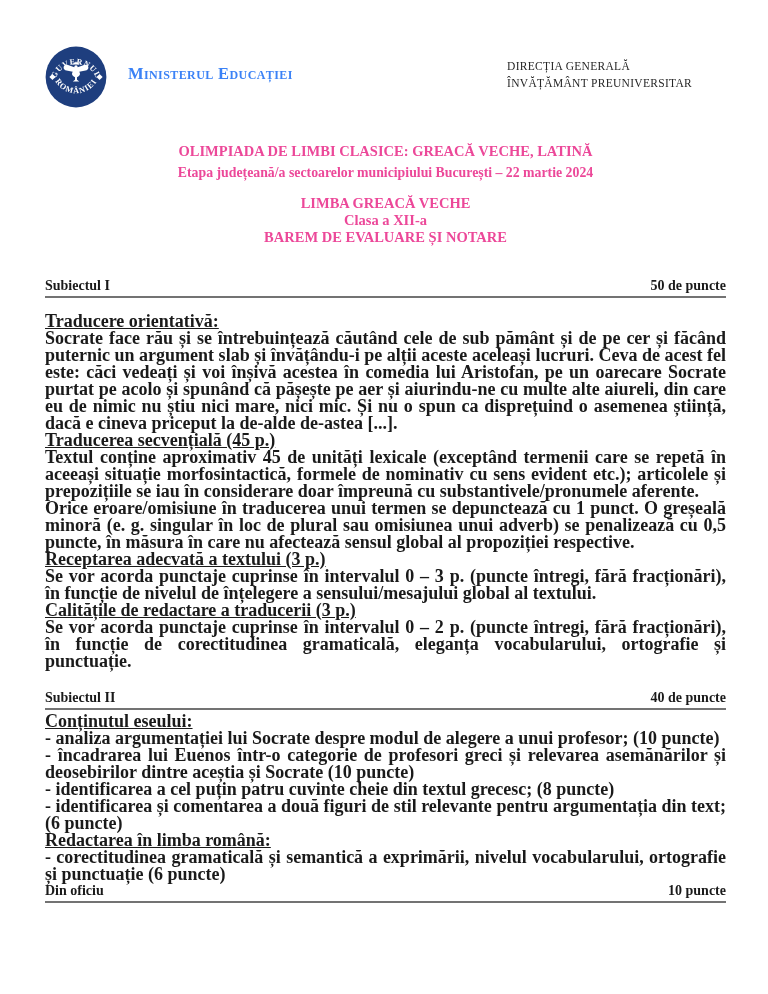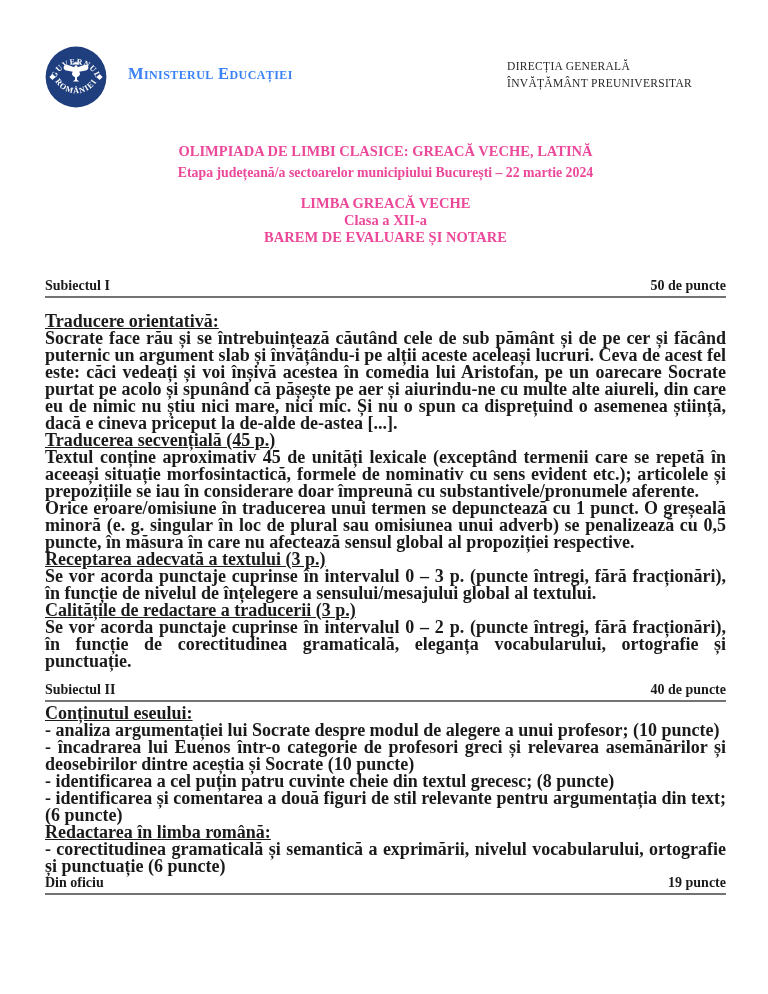--- a/index.html
+++ b/index.html
@@ -41,21 +41,21 @@
   .t-gap   { height:12px; }
   .t-small { font-size:14.5px; line-height:17px; }
   
   .points-row {
     display:flex; justify-content:space-between; align-items:baseline;
     font-weight:bold; font-size:14px;
     border-bottom:2px solid #737373;
     padding-bottom:2px;
   }
   .row-1 { margin-top:32px; margin-bottom:15px; }
-  .row-2 { margin-top:12px; margin-bottom:3px; }
+  .row-2 { margin-top:20px; margin-bottom:3px; }
   .row-footer { }
   p { margin:0; font-size:18px; line-height:17px;font-weight:bold; }
   .para { text-align:justify; }
   .subhead { text-decoration:underline; }
 </style>
 </head>
 <body>
 
 <div class="page">
 
@@ -124,16 +124,16 @@
   <p class="para">- analiza argumentației lui Socrate despre modul de alegere a unui profesor; (10 puncte)</p>
   <p class="para">- încadrarea lui Euenos într-o categorie de profesori greci și relevarea asemănărilor și deosebirilor dintre aceștia și Socrate (10 puncte)</p>
   <p class="para">- identificarea a cel puțin patru cuvinte cheie din textul grecesc; (8 puncte)</p>
   <p class="para">- identificarea și comentarea a două figuri de stil relevante pentru argumentația din text; (6 puncte)</p>
 
   <p class="subhead">Redactarea în limba română:</p>
   <p class="para">- corectitudinea gramaticală și semantică a exprimării, nivelul vocabularului, ortografie și punctuație (6 puncte)</p>
 
   <div class="points-row row-footer">
     <span>Din oficiu</span>
-    <span>19 puncte</span>
+    <span>10 puncte</span>
   </div>
 
 </div>
 
 </body></html>

